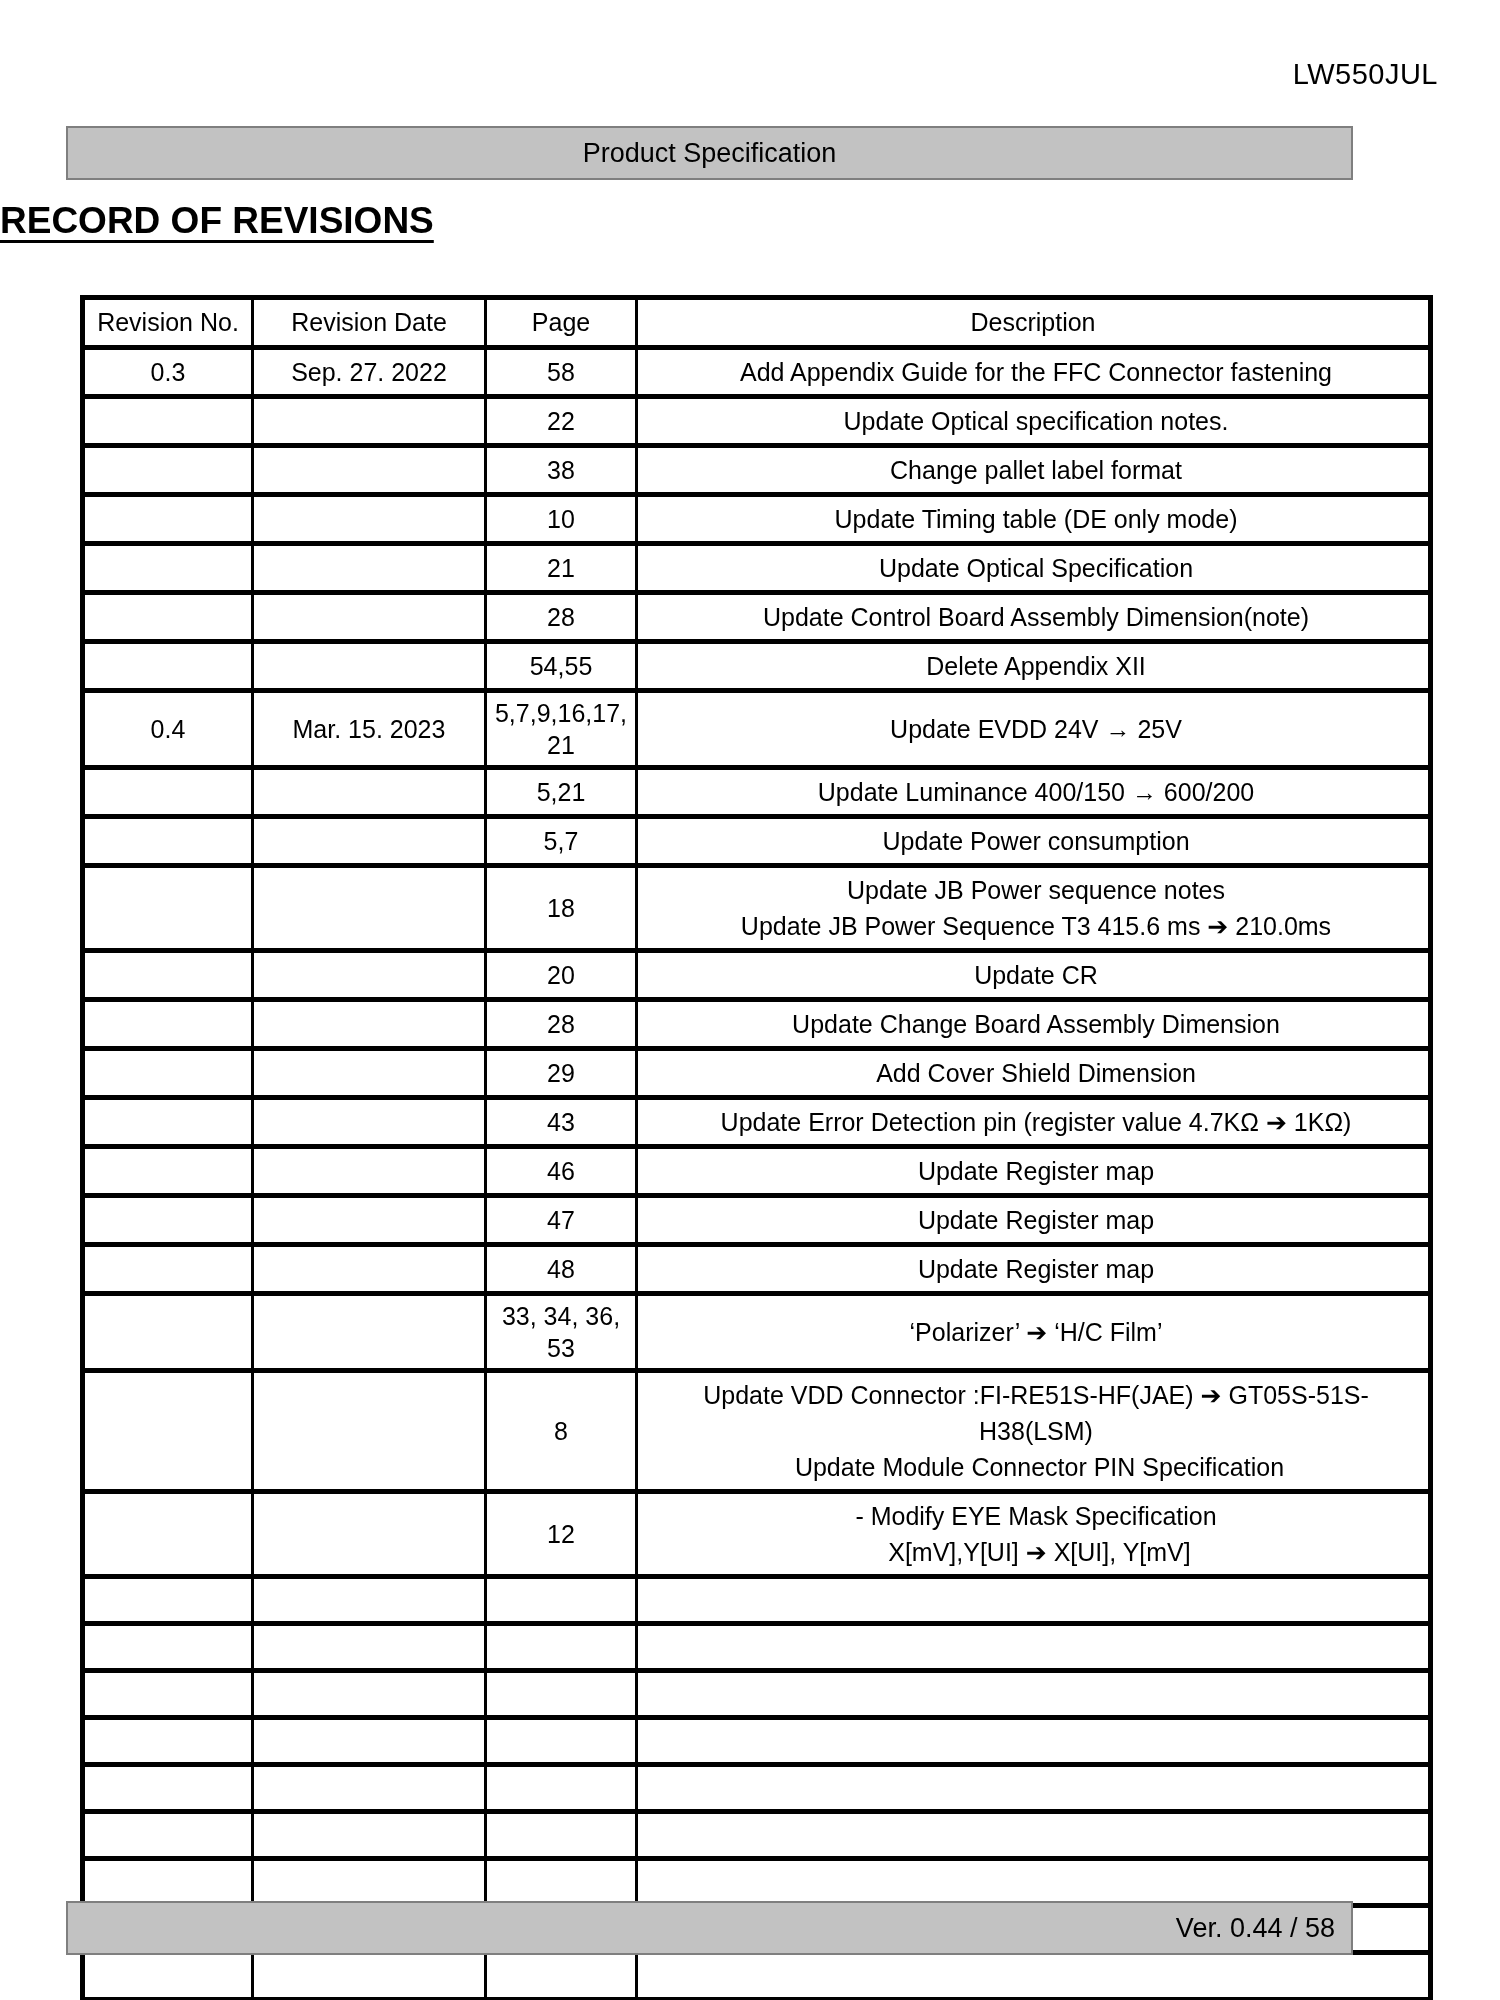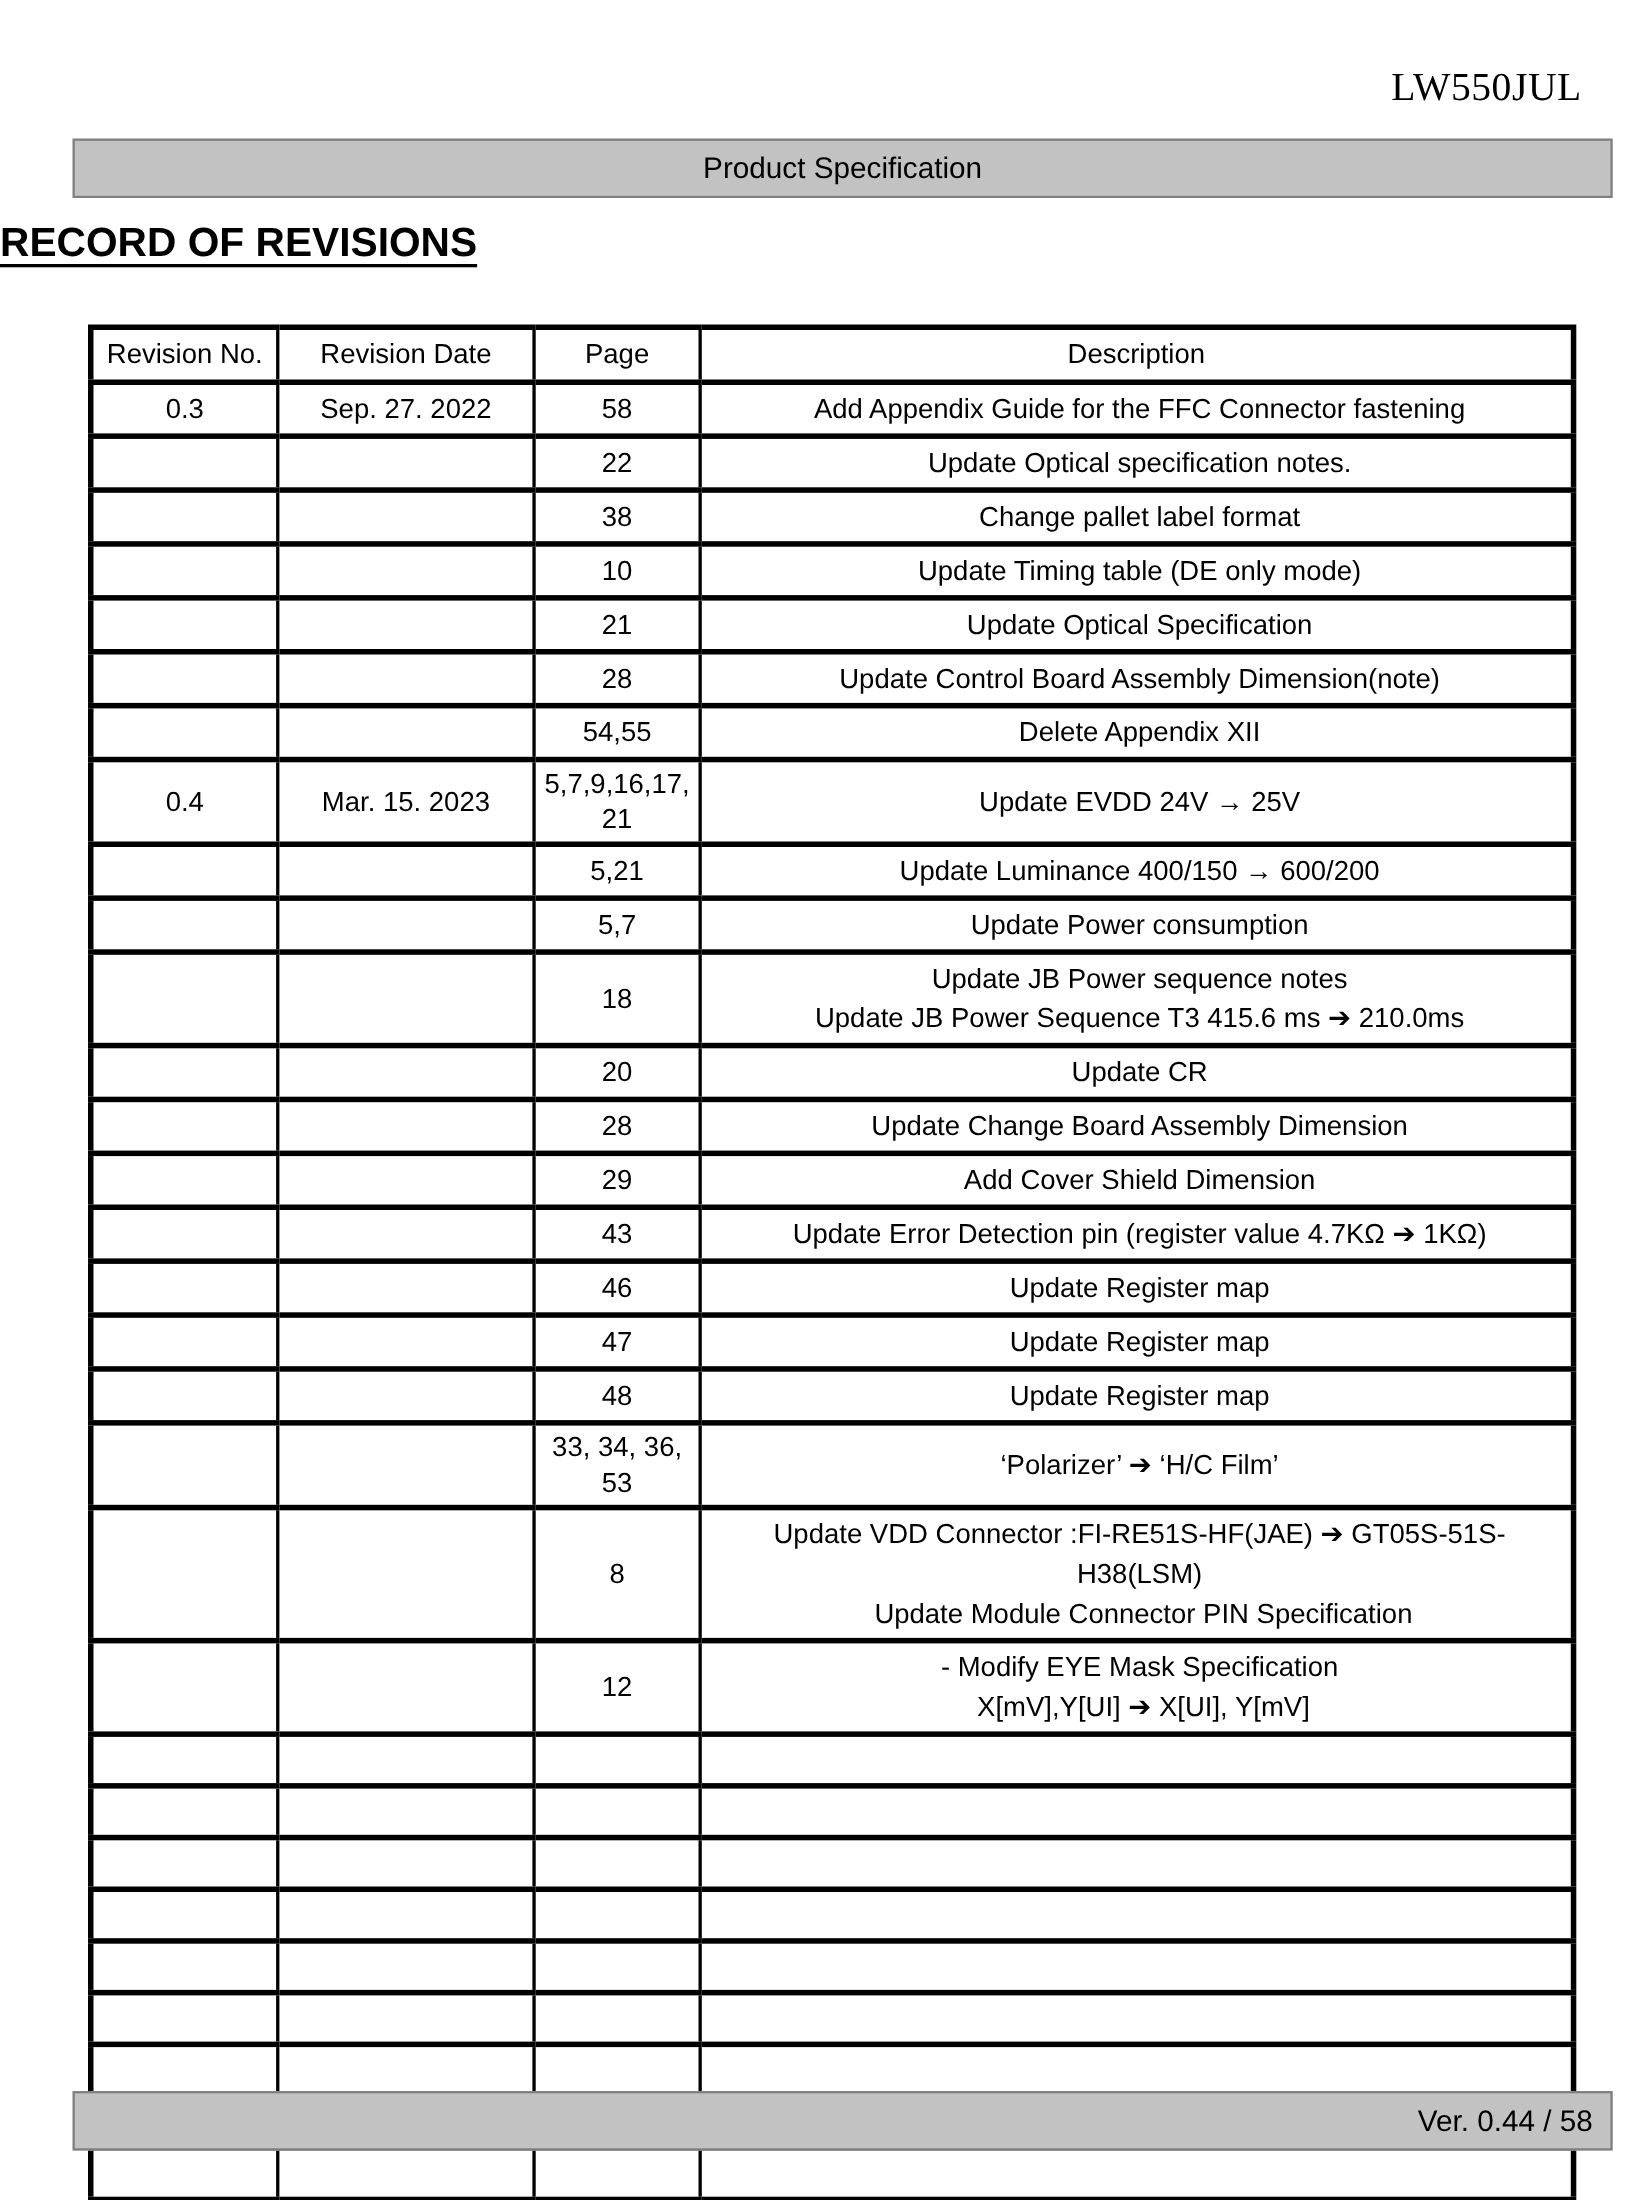--- a/index.html
+++ b/index.html
@@ -7,27 +7,26 @@
     width:1500px;height:2000px;
     background:#ffffff;
     font-family:"Liberation Sans", sans-serif;
     color:#000;
     position:relative;
     overflow:hidden;
   }
   .doc-code{
     position:absolute;
     top:58px;right:62px;
-    font-size:36px;
+    font-size:29px;
     letter-spacing:0.5px;
-    font-family:Liberation Serif, serif;
   }
   .gray-bar{
     position:absolute;
-    left:66px;width:1400px;height:54px;
+    left:66px;width:1287px;height:54px;
     background:#c2c2c2;
     border:2px solid #7f7f7f;
     box-sizing:border-box;
     display:flex;align-items:center;
     font-size:27px;
   }
   .header-bar{
     top:126px;
     justify-content:center;
   }

